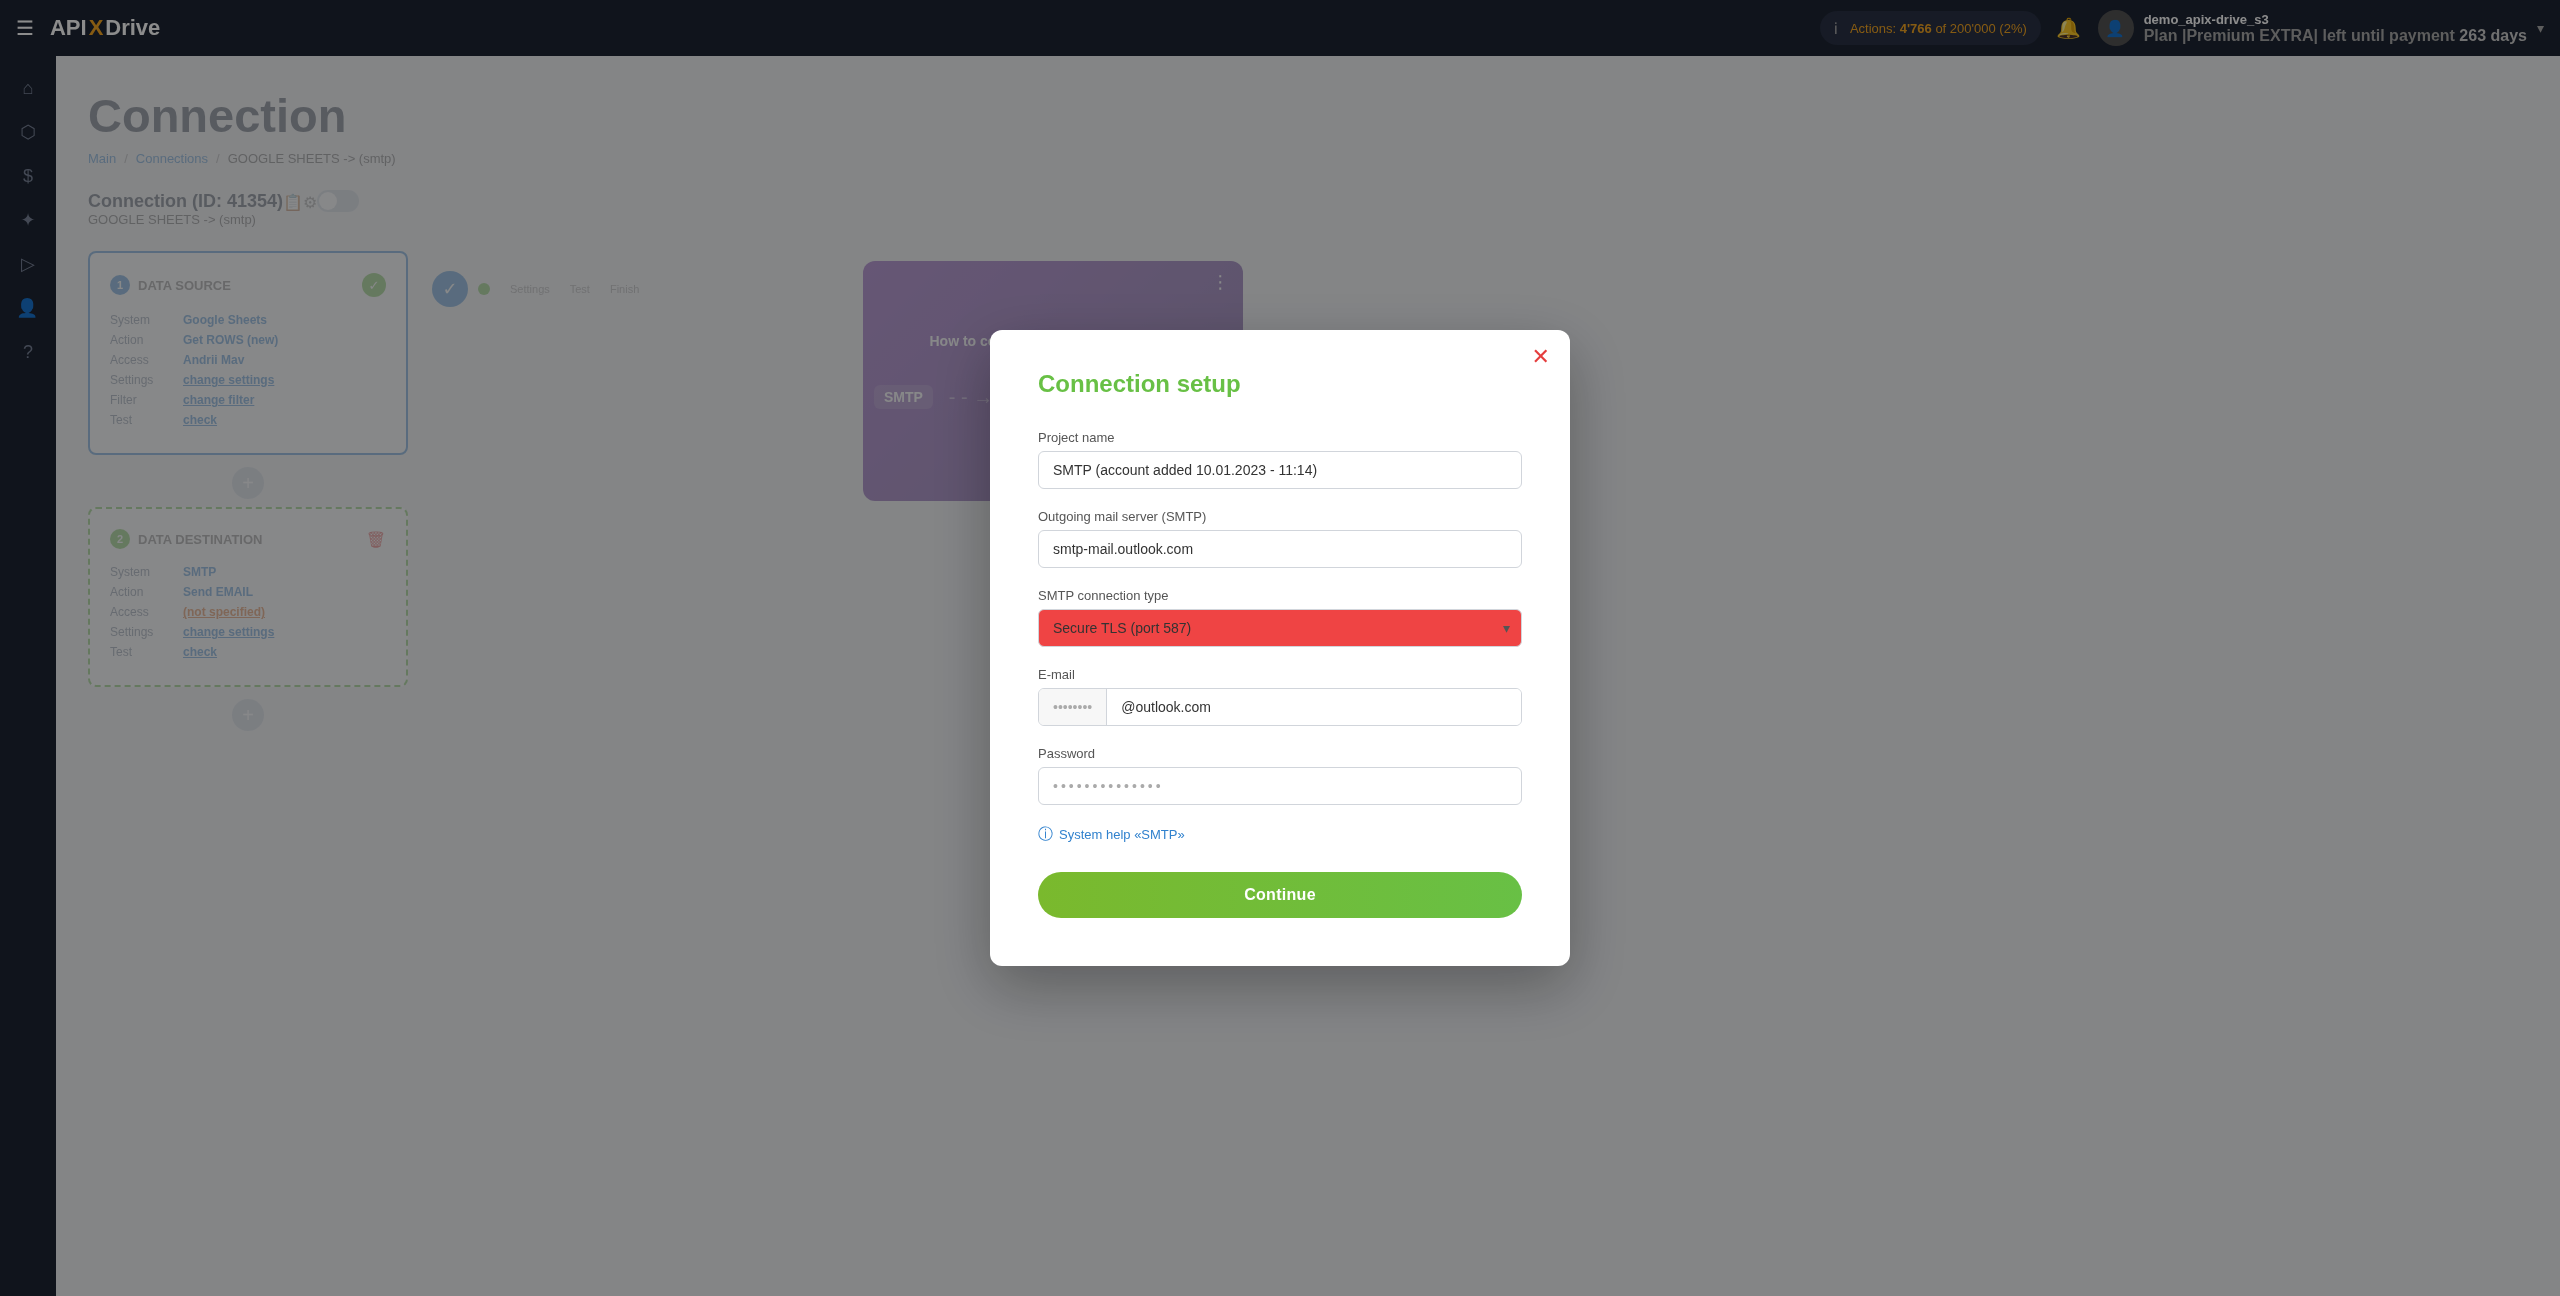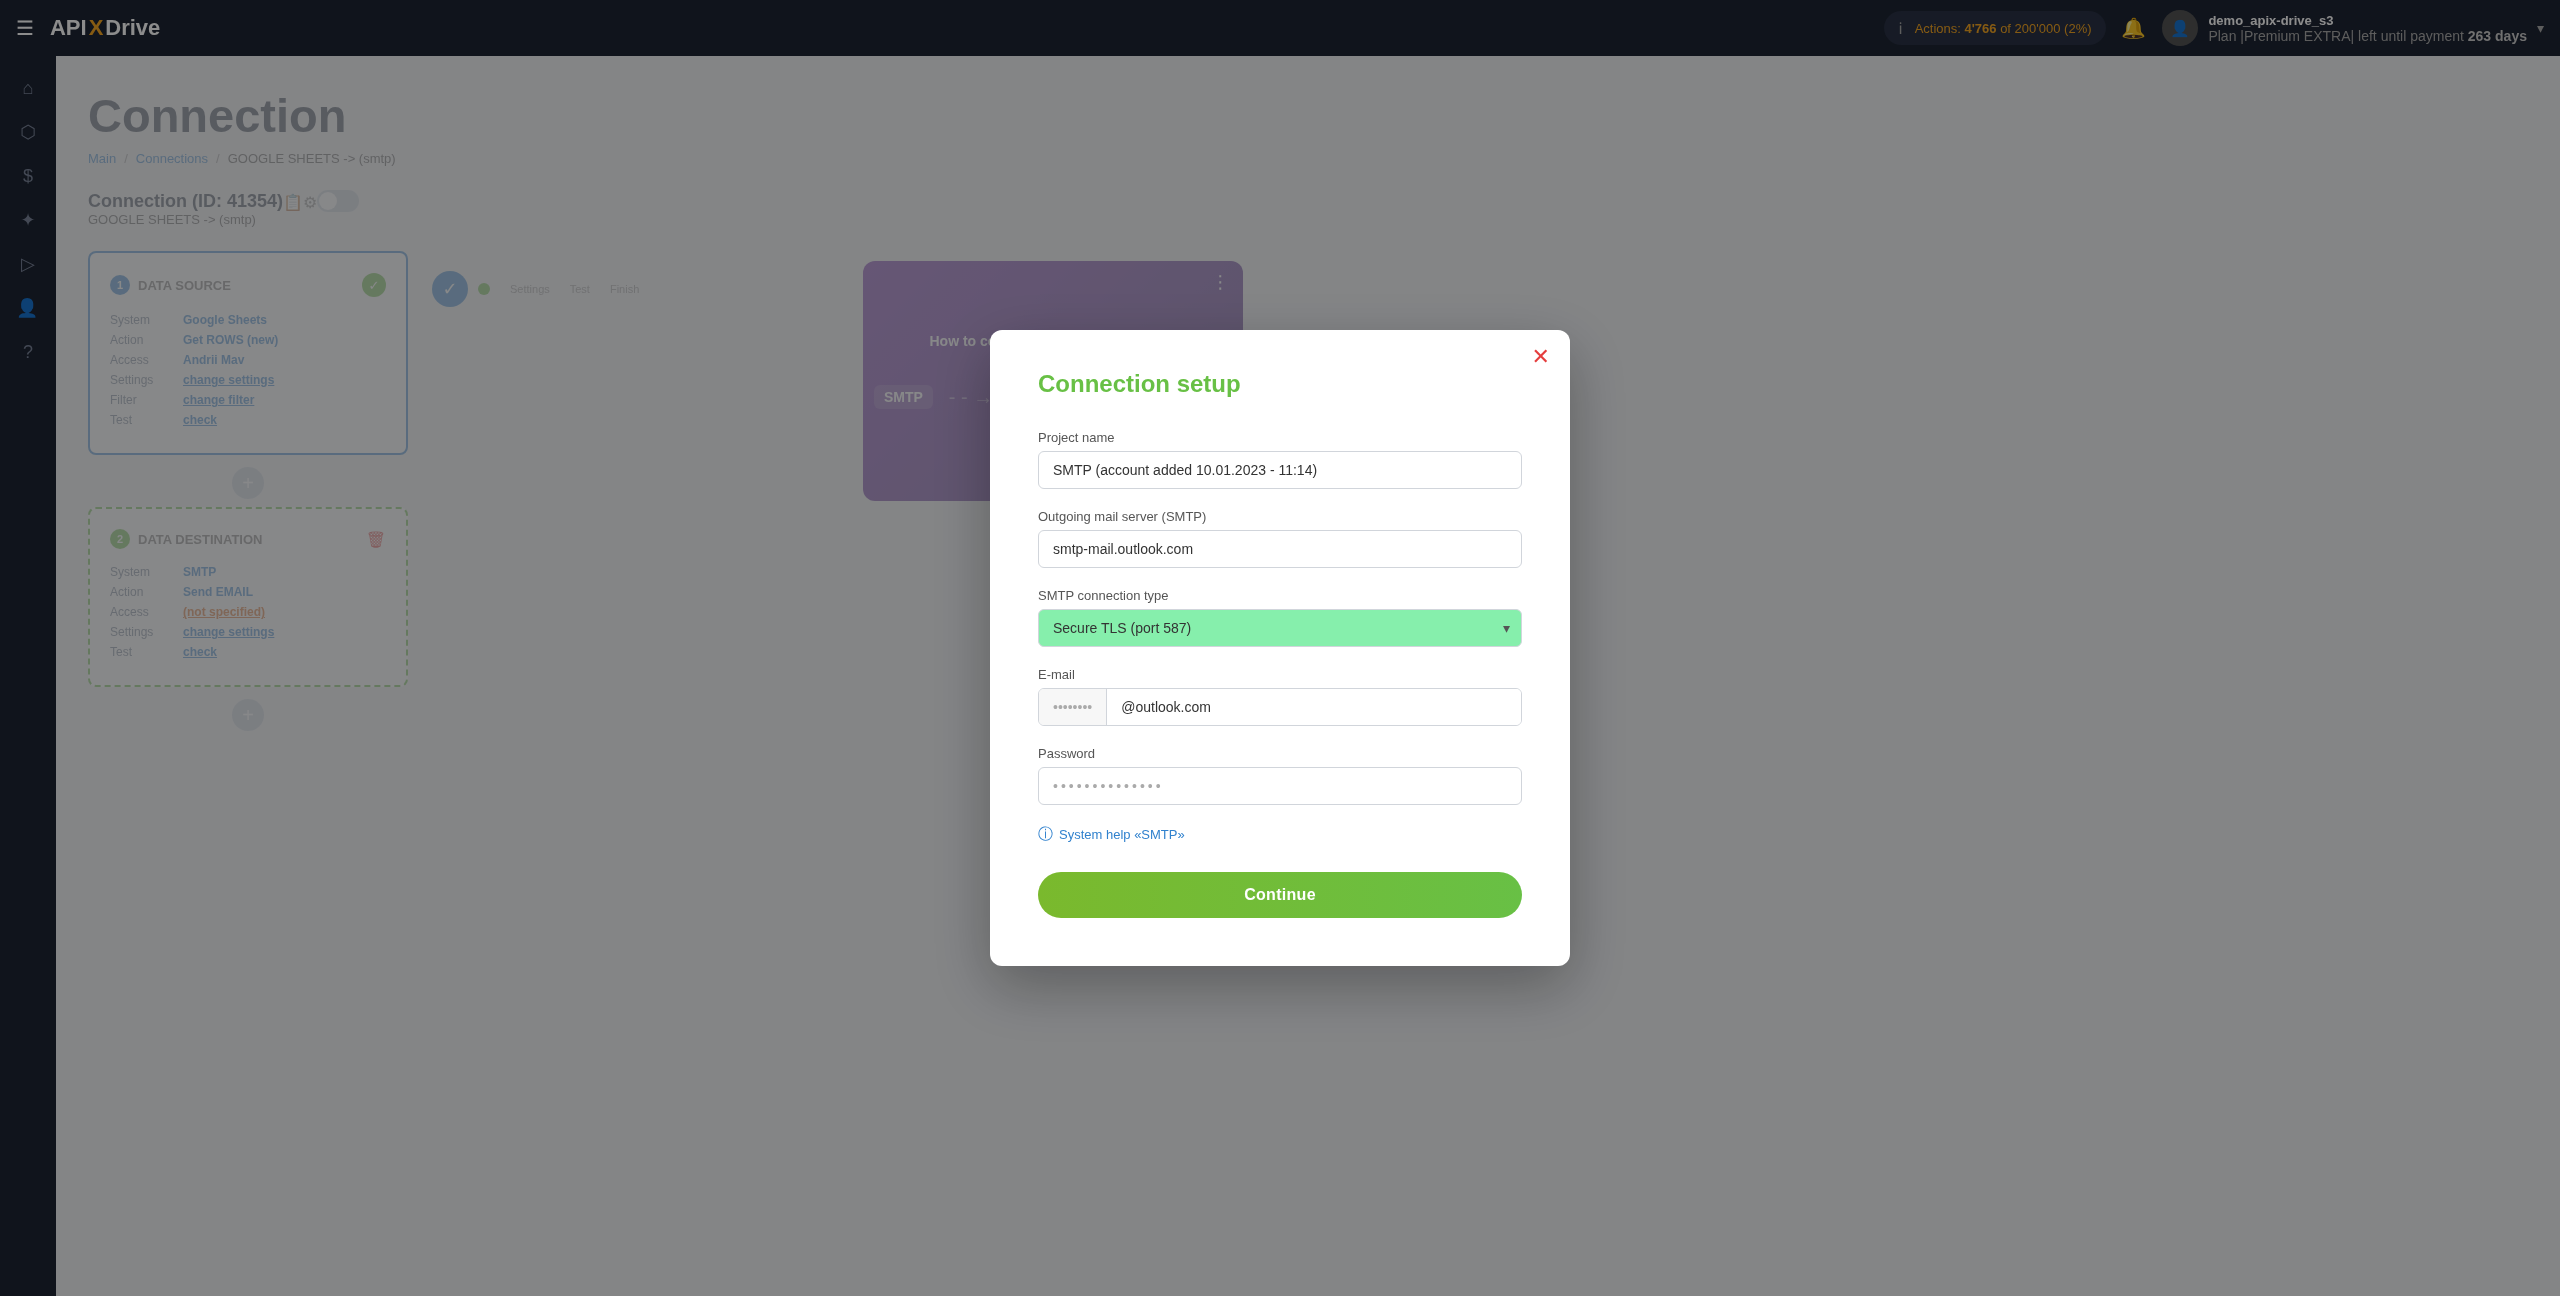--- a/index.html
+++ b/index.html
@@ -24,21 +24,21 @@
     .navbar-actions-icon { color: #aaa; font-size: 16px; }
     .navbar-actions-text { color: #ccc; font-size: 13px; }
     .navbar-actions-text span { color: #f5a623; }
     .navbar-bell { color: #ccc; font-size: 20px; cursor: pointer; }
     .navbar-user { display: flex; align-items: center; gap: 10px; cursor: pointer; }
     .navbar-avatar {
       width: 36px; height: 36px; border-radius: 50%; background: #555;
       display: flex; align-items: center; justify-content: center; color: #fff; font-size: 16px;
     }
     .navbar-username { color: #fff; font-size: 13px; font-weight: 600; }
-    .navbar-plan { color: #aaa; font-size: 14px; }
+    .navbar-plan { color: #aaa; font-size: 16px; font-weight: bold; }
     .navbar-plan b { color: #ccc; }
     .navbar-chevron { color: #aaa; font-size: 14px; }
 
     
     .sidebar {
       position: fixed; top: 56px; left: 0; bottom: 0; width: 56px;
       background: #1e2533; display: flex; flex-direction: column;
       align-items: center; padding-top: 12px; gap: 4px; z-index: 99;
     }
     .sidebar-item {
@@ -126,21 +126,21 @@
     .modal-title { text-align: left; font-size: 24px; font-weight: 700; color: #68c045; margin-bottom: 32px; }
     .modal-label { font-size: 13px; color: #555; margin-bottom: 6px; }
     .modal-input {
       width: 100%; border: 1px solid #d1d5db; border-radius: 6px;
       padding: 10px 14px; font-size: 14px; color: #333; margin-bottom: 20px; outline: none;
     }
     .modal-select-wrapper { position: relative; margin-bottom: 20px; }
     .modal-select {
       width: 100%; border: 1px solid #d1d5db; border-radius: 6px;
       padding: 10px 14px; font-size: 14px; color: #333; appearance: none; outline: none;
-      background: #86efac; cursor: pointer;
+      background: #ef4444; cursor: pointer;
     }
     .modal-select-arrow {
       position: absolute; right: 12px; top: 50%; transform: translateY(-50%);
       color: #555; pointer-events: none; font-size: 14px;
     }
     .modal-email-row { display: flex; align-items: center; border: 1px solid #d1d5db; border-radius: 6px; margin-bottom: 20px; overflow: hidden; }
     .modal-email-prefix {
       background: #f7f7f7; padding: 10px 14px; font-size: 14px; color: #aaa;
       border-right: 1px solid #d1d5db; white-space: nowrap;
     }

